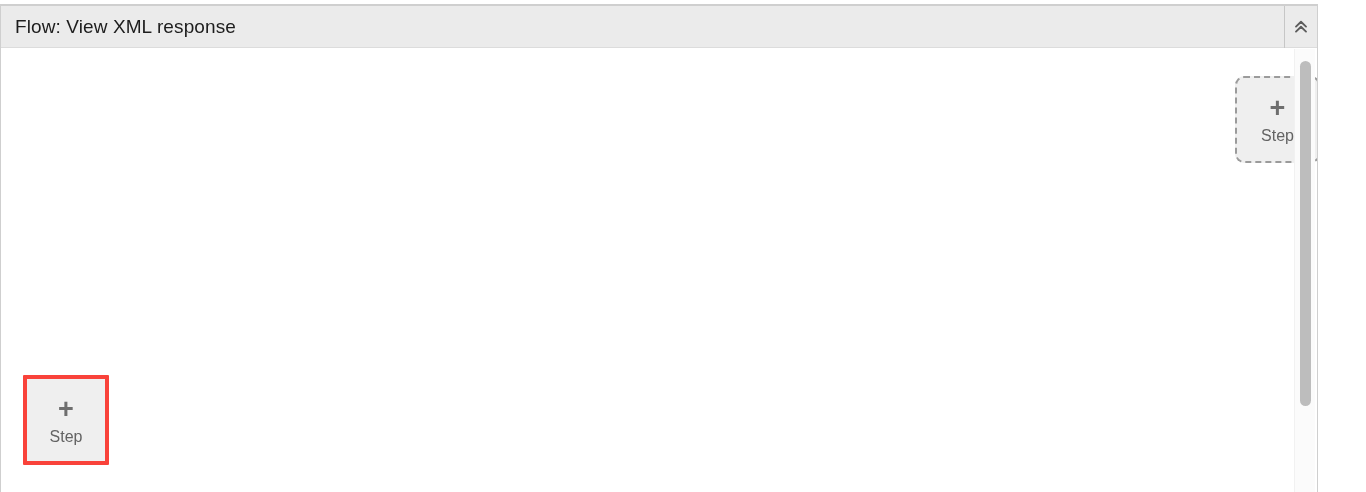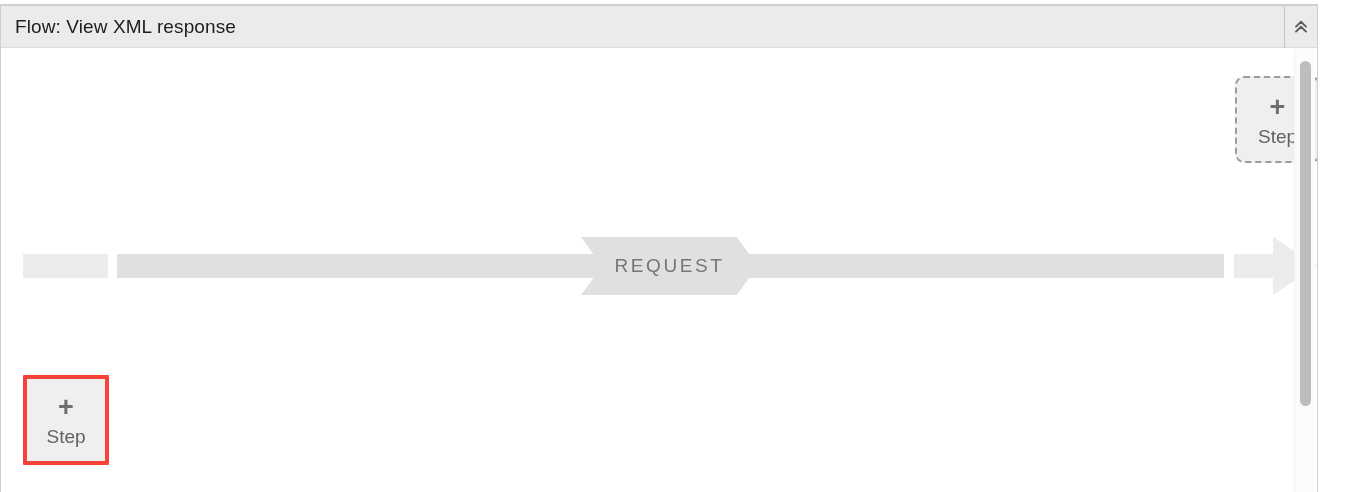--- a/index.html
+++ b/index.html
@@ -118,21 +118,21 @@
     user-select: none;
   }
   .step-btn .plus {
     font-size: 27px;
     line-height: 1;
     color: #6e6e6e;
     font-weight: 600;
     margin-bottom: 6px;
   }
   .step-btn .step-label {
-    font-size: 19px;
+    font-size: 16px;
     color: #636363;
     line-height: 1;
   }
 
   .step-add-top {
     left: 1234px;
     top: 27px;
     width: 85px;
     height: 87px;
     border: 2px dashed #9b9b9b;
@@ -232,30 +232,20 @@
       </div>
     </div>
 
     <div class="panel-body">
 
       <div class="step-btn step-add-top">
         <span class="plus">+</span>
         <span class="step-label">Step</span>
       </div>
 
-      <div class="flow-row row-request">
-        <div class="bar bar-light" style="left:22px; width:85px;"></div>
-        <div class="bar bar-dark" style="left:116px; width:1107px;"></div>
-        <div class="bar bar-light" style="left:1233px; width:40px;"></div>
-        <div class="arrow-head arrow-right" style="left:1272px;"></div>
-
-        <div class="ribbon ribbon-request">
-          <span class="ribbon-label">REQUEST</span>
-        </div>
-      </div>
 
 
       <div class="step-btn step-add-bottom">
         <span class="plus">+</span>
         <span class="step-label">Step</span>
       </div>
 
       <div class="scroll-track">
         <div class="scroll-thumb"></div>
       </div>

